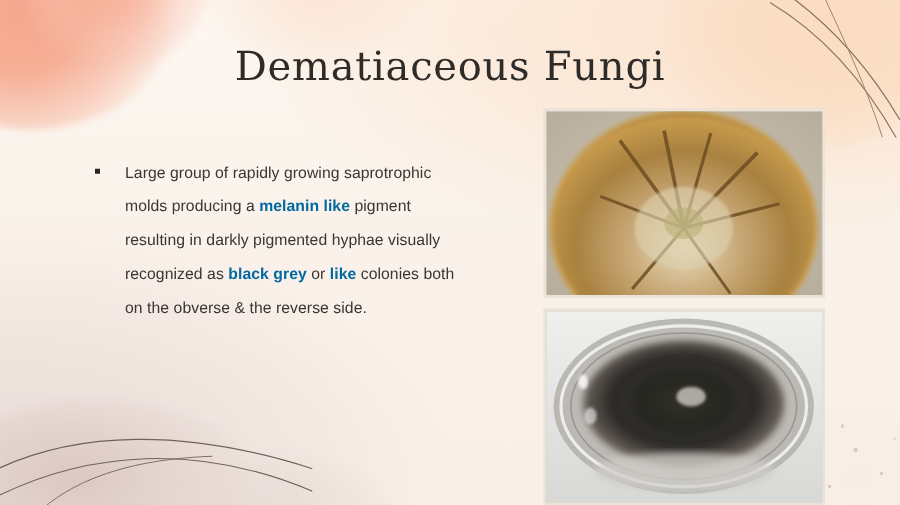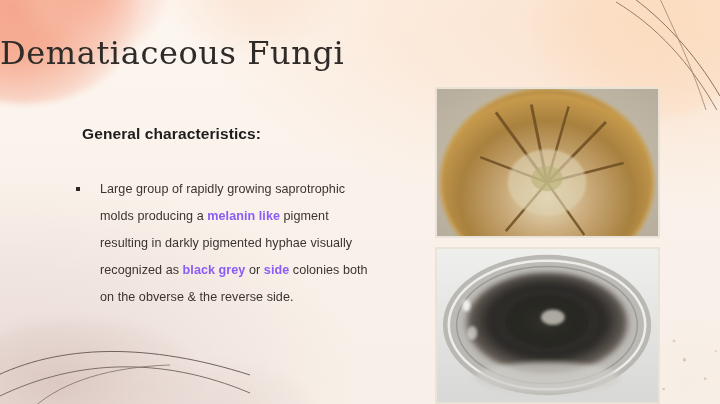--- a/index.html
+++ b/index.html
@@ -93,20 +93,21 @@
   }
 
   #lines-tr, #lines-bl { inset: auto; }
   #lines-tr { right: 0; top: 0; width: 150px; height: 110px; }
   #lines-bl { left: 0; bottom: 0; width: 250px; height: 95px; }
 
   
   #title {
     position: absolute;
     left: 0; right: 0; top: 36px;
+    text-align: center;
     font-family: "DejaVu Serif", "Liberation Serif", serif;
     font-size: 32px;
     letter-spacing: 0.6px;
     color: #2f2b28;
     line-height: 1.1;
   }
 
   
   #body-col {
     position: absolute;
@@ -138,21 +139,21 @@
     width: 4px; height: 4px;
     background: #2b2623;
   }
   .bullet-text {
     flex: 1 1 auto;
     font-size: 12.6px;
     line-height: 27px;
     color: #3b3431;
     letter-spacing: .05px;
   }
-  .bullet-text b { color: #8b5cf6; font-weight: bold; }
+  .bullet-text b { color: #0369a1; font-weight: bold; }
 
   
   .photo {
     position: absolute;
     border: 2px solid #e9e4d7;
     box-sizing: border-box;
     overflow: hidden;
     background: #d9d2c6;
   }
   #photo-top {
@@ -187,24 +188,23 @@
 
   <svg class="deco" id="lines-bl" viewBox="0 0 250 95">
     <path d="M-10 70 C 60 34, 150 34, 250 66" fill="none" stroke="#6f625c" stroke-width="1"></path>
     <path d="M-10 92 C 70 50, 160 46, 250 84" fill="none" stroke="#6f625c" stroke-width="0.9"></path>
     <path d="M34 98 C 64 72, 110 58, 170 56" fill="none" stroke="#7d6f68" stroke-width="0.8"></path>
   </svg>
 
   <div id="title">Dematiaceous Fungi</div>
 
   <div id="body-col">
-    <div id="subhead">General characteristics:</div>
     <div class="bullet-row">
       <div class="bullet-mark"><i></i></div>
-      <div class="bullet-text" id="bullet-0">Large group of rapidly growing saprotrophic molds producing a <b>melanin like</b> pigment resulting in darkly pigmented hyphae visually recognized as <b>black grey</b> or <b>side</b> colonies both on the obverse &amp; the reverse side.</div>
+      <div class="bullet-text" id="bullet-0">Large group of rapidly growing saprotrophic molds producing a <b>melanin like</b> pigment resulting in darkly pigmented hyphae visually recognized as <b>black grey</b> or <b>like</b> colonies both on the obverse &amp; the reverse side.</div>
     </div>
   </div>
 
   <div class="photo" id="photo-top">
     <svg viewBox="0 0 225 151" preserveAspectRatio="none">
       <defs>
         <radialGradient id="colA" cx="50%" cy="58%" r="62%">
           <stop offset="0%" stop-color="#e8dcbe"></stop>
           <stop offset="34%" stop-color="#c8a877"></stop>
           <stop offset="66%" stop-color="#a8813f"></stop>

